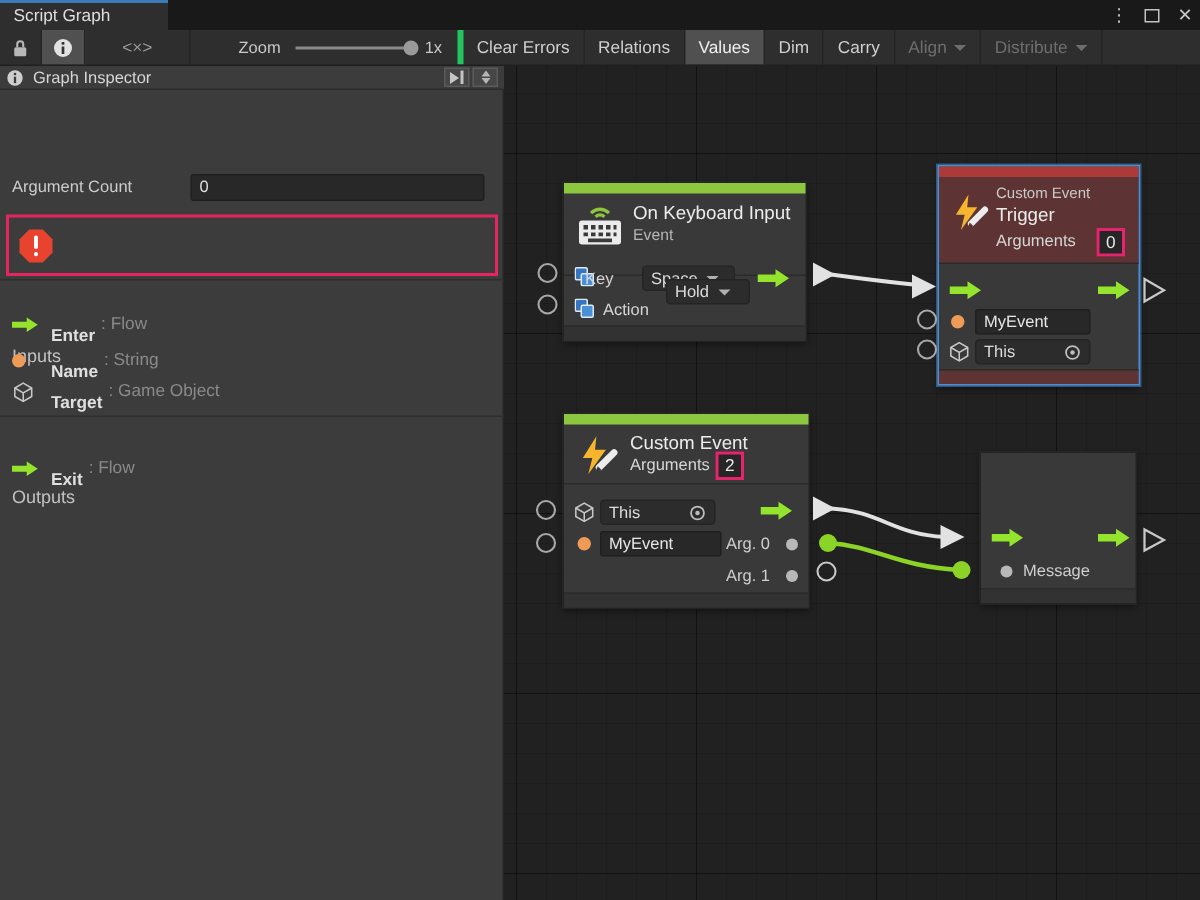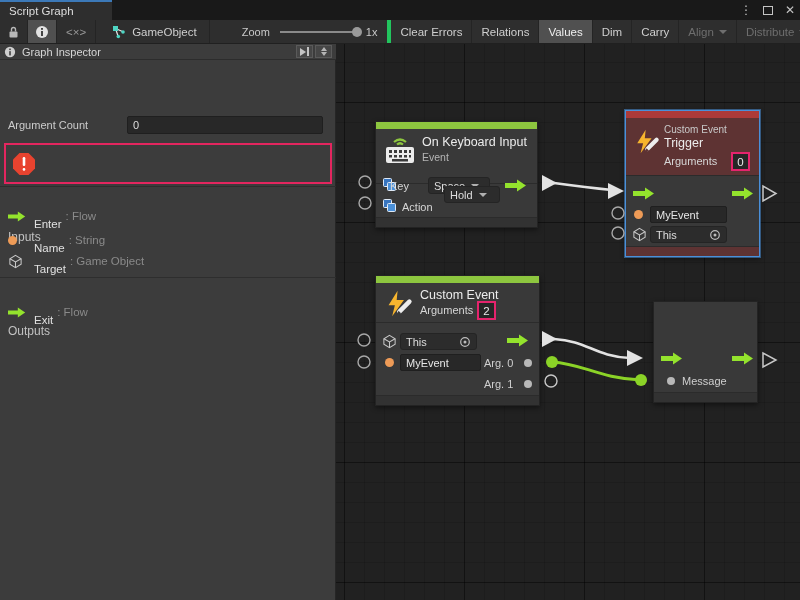--- a/index.html
+++ b/index.html
@@ -58,21 +58,21 @@
                     border:1px solid #1f1f1f; border-radius:2px; color:#dddddd; padding:2px 5px; font-size:11px; }
 
   .error-box { position:absolute; left:4px; top:99px; width:328px; height:41px; border:2px solid #e3265f;
                display:flex; align-items:center; padding:0 6px; }
   .error-text { margin-left:8px; color:#d8d8d8; font-size:10.5px; line-height:12.5px; }
 
   .divider { position:absolute; left:0; width:336px; height:1px; background:#2e2e2e; }
   .section-head { position:absolute; left:8px; color:#c2c2c2; font-size:12px;margin-top:39px; }
   .port-row { position:absolute; left:8px; display:flex; align-items:center; height:16px; }
   .port-row .p-icon { width:18px; display:flex; justify-content:flex-start; }
-  .port-row .p-name { margin-left:8px; color:#e0e0e0; font-weight:normal; font-size:11.5px;margin-top:16px; }
+  .port-row .p-name { margin-left:8px; color:#e0e0e0; font-weight:bold; font-size:11.5px;margin-top:16px; }
   .port-row .p-type { margin-left:4px; color:#8a8a8a; font-size:11.5px; }
   .dot-orange { width:9px; height:9px; border-radius:50%; background:#ee9b57; }
 
   
   .canvas { position:absolute; left:336px; top:44px; width:464px; height:556px; background-color:#212121;
     background-image:
       linear-gradient(rgba(0,0,0,0.38) 1px, transparent 1px),
       linear-gradient(90deg, rgba(0,0,0,0.38) 1px, transparent 1px),
       linear-gradient(rgba(0,0,0,0.13) 1px, transparent 1px),
       linear-gradient(90deg, rgba(0,0,0,0.13) 1px, transparent 1px);
@@ -132,29 +132,20 @@
     <div class="tb-btn icon-only active">
       <svg width="14" height="14" viewBox="0 0 14 14">
         <circle cx="7" cy="7" r="6" fill="#e2e2e2"></circle>
         <rect x="6.1" y="6" width="1.8" height="5" fill="#333"></rect>
         <rect x="6.1" y="3" width="1.8" height="1.8" fill="#333"></rect>
       </svg>
     </div>
     <div class="tb-btn" style="width:70px">
       <span style="color:#9a9a9a">&lt;×&gt;</span>
     </div>
-    <div class="tb-btn" style="padding:0 12px 0 16px">
-      <svg class="go-icon" width="14" height="14" viewBox="0 0 14 14">
-        <path d="M3.5 3.5 L10.5 6.5 M3.5 3.5 L6 11" stroke="#e8e8e8" stroke-width="1.2"></path>
-        <rect x="1" y="1" width="5" height="5" fill="#4fd6c4"></rect>
-        <circle cx="11" cy="7" r="1.8" fill="#4fd6c4"></circle>
-        <circle cx="6.3" cy="11.5" r="1.8" fill="#4fd6c4"></circle>
-      </svg>
-      <span>GameObject</span>
-    </div>
     <div class="zoom-wrap" style="padding-left:32px">
       <span class="zoom-label">Zoom</span>
       <div class="zoom-track">
         <div class="zoom-handle"></div>
       </div>
       <span class="zoom-val">1x</span>
     </div>
     <div class="tb-btn">Clear Errors</div>
     <div class="tb-btn">Relations</div>
     <div class="tb-btn active">Values</div>

